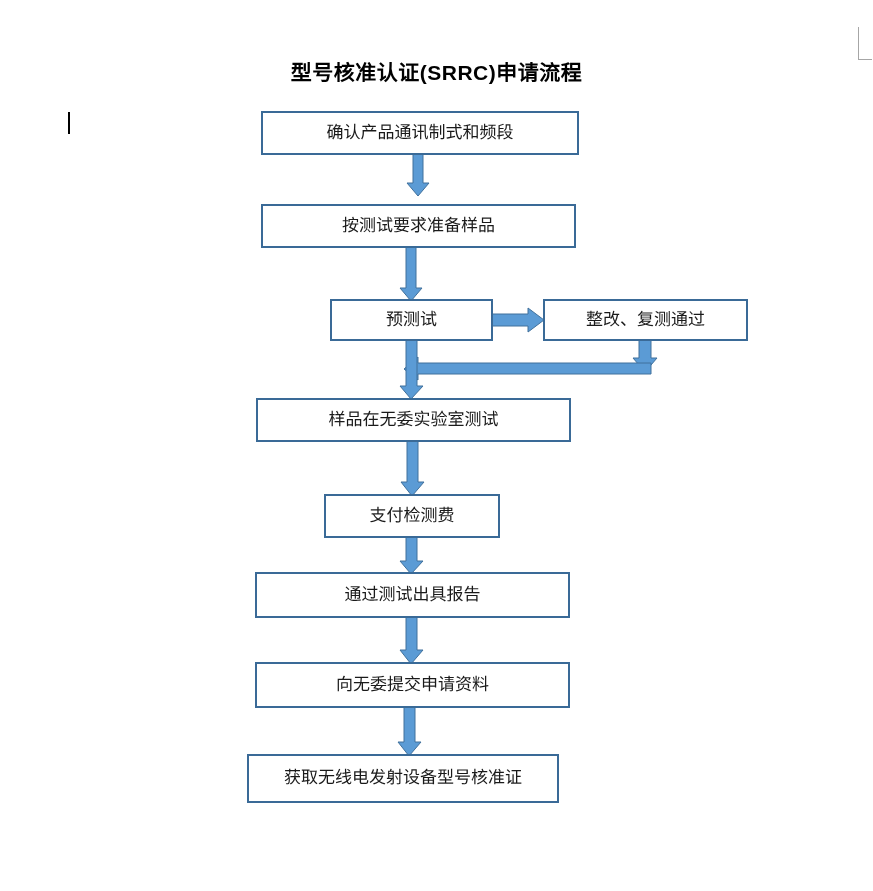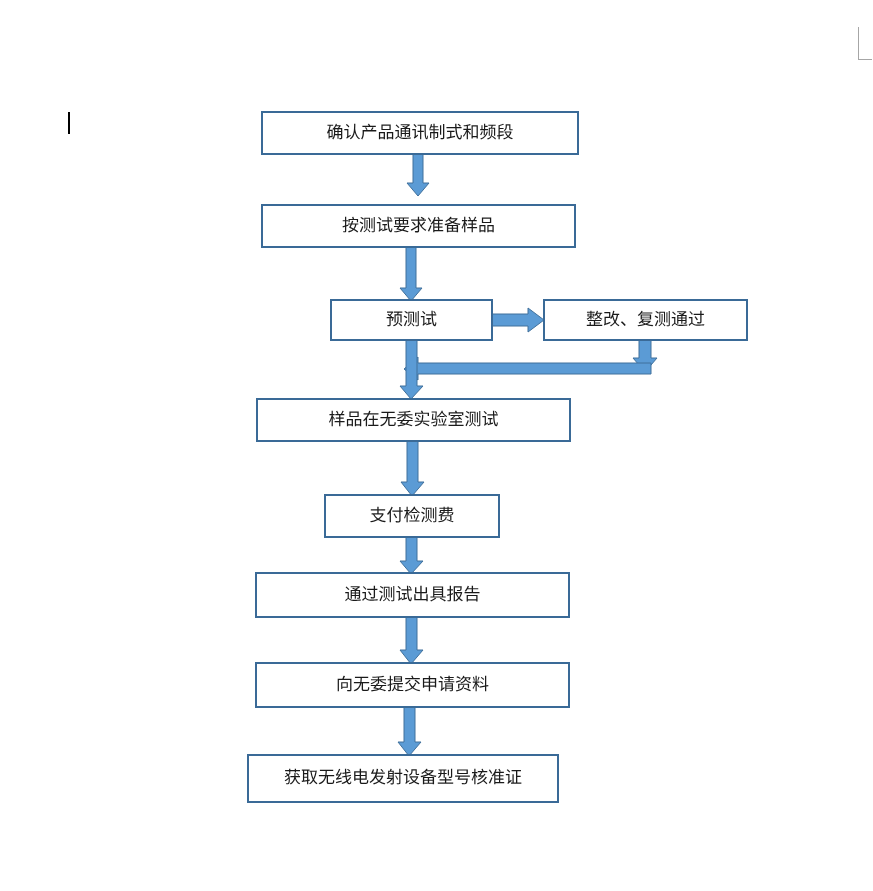--- a/index.html
+++ b/index.html
@@ -78,20 +78,21 @@
   }
 </style>
 </head>
 <body>
 
 <div id="page">
 
   <div class="margin-guide top-right"></div>
   <div class="text-caret"></div>
 
+  <div class="chart-title">型号核准认证(SRRC)申请流程</div>
 
   <svg class="flow" viewBox="0 0 873 891">
 
     <g>
       <path class="arrow-shape" d="M 413 154 L 423 154 L 423 183 L 429 183 L 418 196 L 407 183 L 413 183 Z"></path>
     </g>
 
     <g>
       <path class="arrow-shape" d="M 406 247 L 416 247 L 416 288 L 422 288 L 411 301 L 400 288 L 406 288 Z"></path>
     </g>

